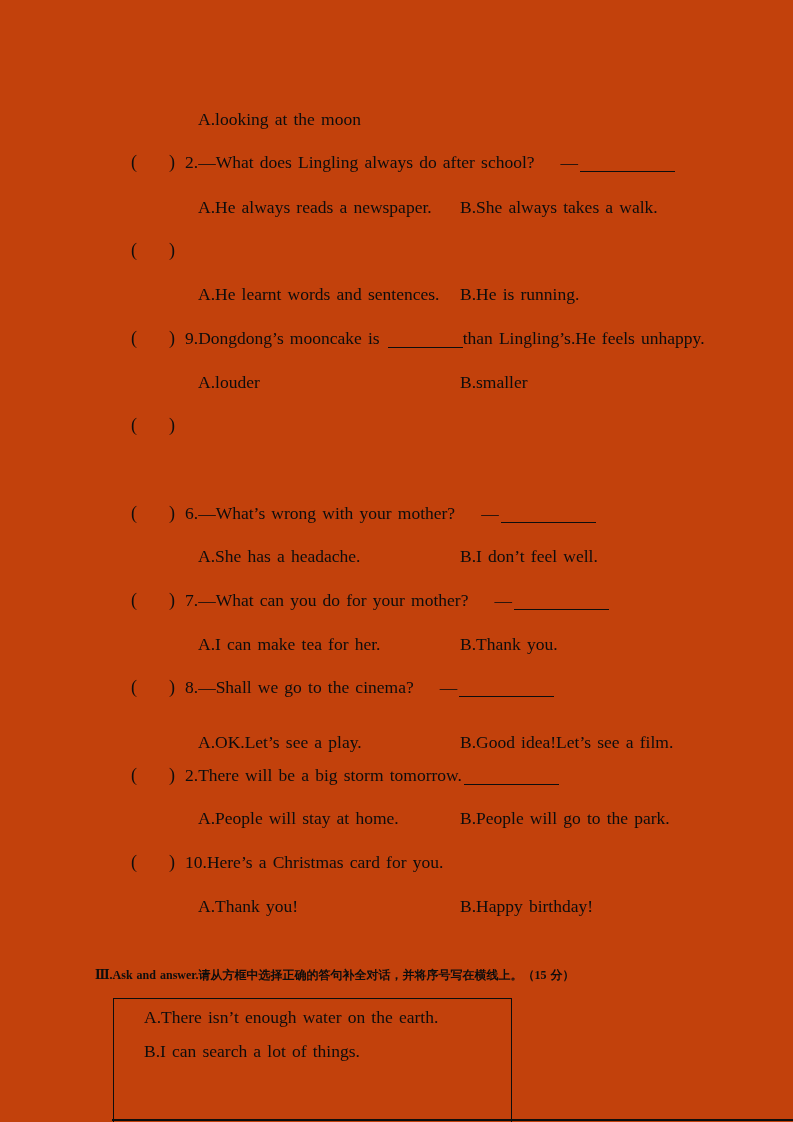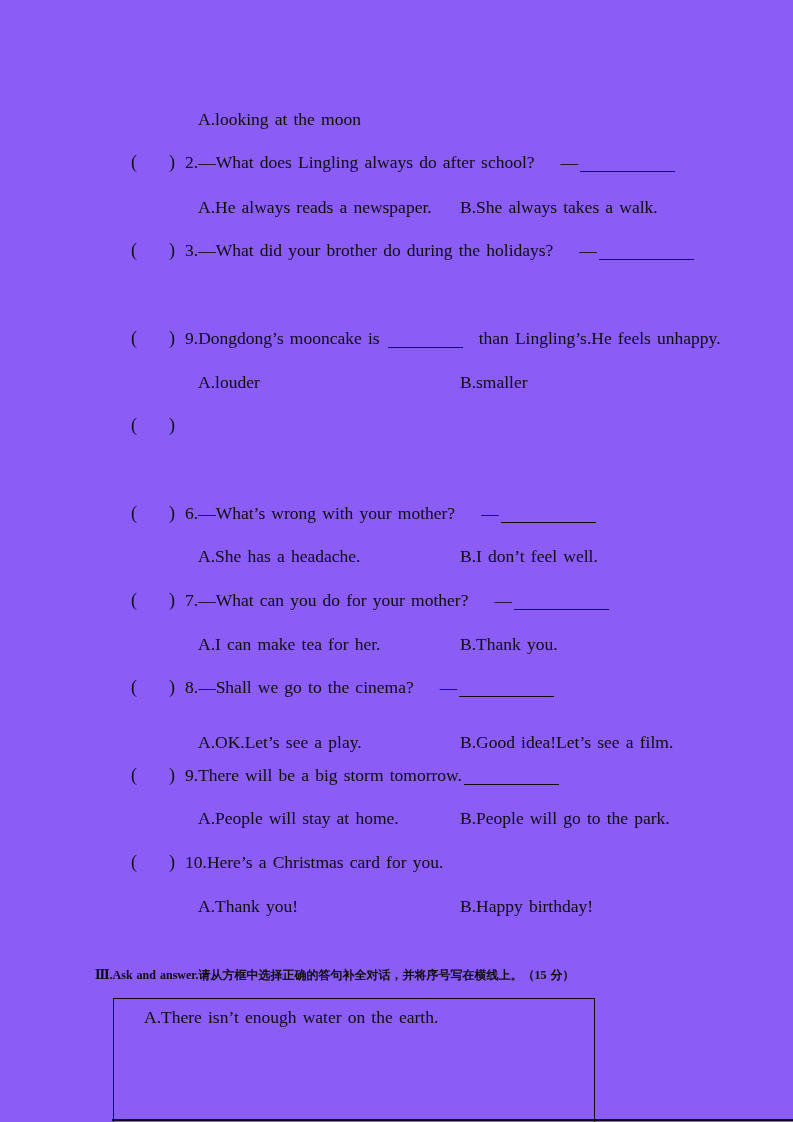--- a/index.html
+++ b/index.html
@@ -1,35 +1,35 @@
 <!DOCTYPE html>
 <html><head>
 <meta charset="utf-8">
 <style>
   html,body { margin:0; padding:0; background:#ffffff; }
   .page {
-    position:relative; width:793px; height:1122px; background:#8b5cf6;
+    position:relative; width:793px; height:1122px; background:#c2410c;
     font-family:"Liberation Serif","DejaVu Serif",serif;
     font-size:17.5px; color:#0d0d0d; word-spacing:1.8px; overflow:hidden;text-align:center;
   }
   .line { position:absolute; left:0; width:793px; height:22px; line-height:22px; white-space:nowrap; }
   .po   { position:absolute; left:131px; font-size:18px; }
   .pc   { position:absolute; left:169px; font-size:18px; }
   .qb   { position:absolute; left:185px; }
   .optA { position:absolute; left:198px; }
   .optB { position:absolute; left:460px; }
   .dash  { margin-left:26px; }
   .blank { display:inline-block; height:13px; border-bottom:1.7px solid #0d0d0d; vertical-align:-4px; }
   .w95 { width:95px; } .w75 { width:75px; }
   .heading {
     position:absolute; left:95px; top:963px; height:24px; line-height:24px;
     font-weight:bold; font-size:12px; white-space:nowrap; word-spacing:1px;
   }
   .answer-box {
-    position:absolute; left:113px; top:998px; width:482px; height:124px;
+    position:absolute; left:113px; top:998px; width:399px; height:124px;
     border:1.6px solid #0d0d0d; border-bottom:none; box-sizing:border-box;
   }
   .answer-box .bline { position:absolute; left:30px; white-space:nowrap; }
   .bline-a { top:8px; }
   .bline-b { top:42px; }
   .bottom-rule { position:absolute; left:112px; top:1119px; width:681px; height:1.8px; background:#0d0d0d; }
 </style>
 </head>
 <body>
 
@@ -45,27 +45,30 @@
     <span class="qb"><span>2.—What does Lingling always do after school?</span><span class="dash">—</span><span class="blank w95" style="margin-left:2px"></span></span>
   </div>
   <div class="line" style="top:196px">
     <span class="optA">A.He always reads a newspaper.</span>
     <span class="optB">B.She always takes a walk.</span>
   </div>
 
   <div class="line" style="top:239px">
     <span class="po">(</span>
     <span class="pc">)</span>
-    <span class="qb"><span>3.—What did your brother do during the holidays?</span><span class="dash">—</span><span class="blank w95" style="margin-left:2px"></span></span>
+  </div>
+  <div class="line" style="top:283px">
+    <span class="optA">A.He learnt words and sentences.</span>
+    <span class="optB">B.He is running.</span>
   </div>
 
   <div class="line" style="top:327px">
     <span class="po">(</span>
     <span class="pc">)</span>
-    <span class="qb"><span>9.Dongdong’s mooncake is</span><span class="blank w75" style="margin-left:8px"></span><span style="margin-left:16px">than Lingling’s.He feels unhappy.</span></span>
+    <span class="qb"><span>9.Dongdong’s mooncake is</span><span class="blank w75" style="margin-left:8px"></span><span style="margin-left:0">than Lingling’s.He feels unhappy.</span></span>
   </div>
   <div class="line" style="top:371px">
     <span class="optA">A.louder</span>
     <span class="optB">B.smaller</span>
   </div>
 
   <div class="line" style="top:414px">
     <span class="po">(</span>
     <span class="pc">)</span>
   </div>
@@ -96,38 +99,39 @@
     <span class="qb"><span>8.—Shall we go to the cinema?</span><span class="dash">—</span><span class="blank w95" style="margin-left:2px"></span></span>
   </div>
   <div class="line" style="top:731px">
     <span class="optA">A.OK.Let’s see a play.</span>
     <span class="optB">B.Good idea!Let’s see a film.</span>
   </div>
 
   <div class="line" style="top:764px">
     <span class="po">(</span>
     <span class="pc">)</span>
-    <span class="qb"><span>9.There will be a big storm tomorrow.</span><span class="blank w95" style="margin-left:2px"></span></span>
+    <span class="qb"><span>2.There will be a big storm tomorrow.</span><span class="blank w95" style="margin-left:2px"></span></span>
   </div>
   <div class="line" style="top:807px">
     <span class="optA">A.People will stay at home.</span>
     <span class="optB">B.People will go to the park.</span>
   </div>
 
   <div class="line" style="top:851px">
     <span class="po">(</span>
     <span class="pc">)</span>
     <span class="qb">10.Here’s a Christmas card for you.</span>
   </div>
   <div class="line" style="top:895px">
     <span class="optA">A.Thank you!</span>
     <span class="optB">B.Happy birthday!</span>
   </div>
 
   <div class="heading">Ⅲ.Ask and answer.请从方框中选择正确的答句补全对话，并将序号写在横线上。（15 分）</div>
 
   <div class="answer-box">
     <div class="bline bline-a">A.There isn’t enough water on the earth.</div>
+    <div class="bline bline-b">B.I can search a lot of things.</div>
   </div>
 
   <div class="bottom-rule"></div>
 
 </div>
 
 </body></html>

